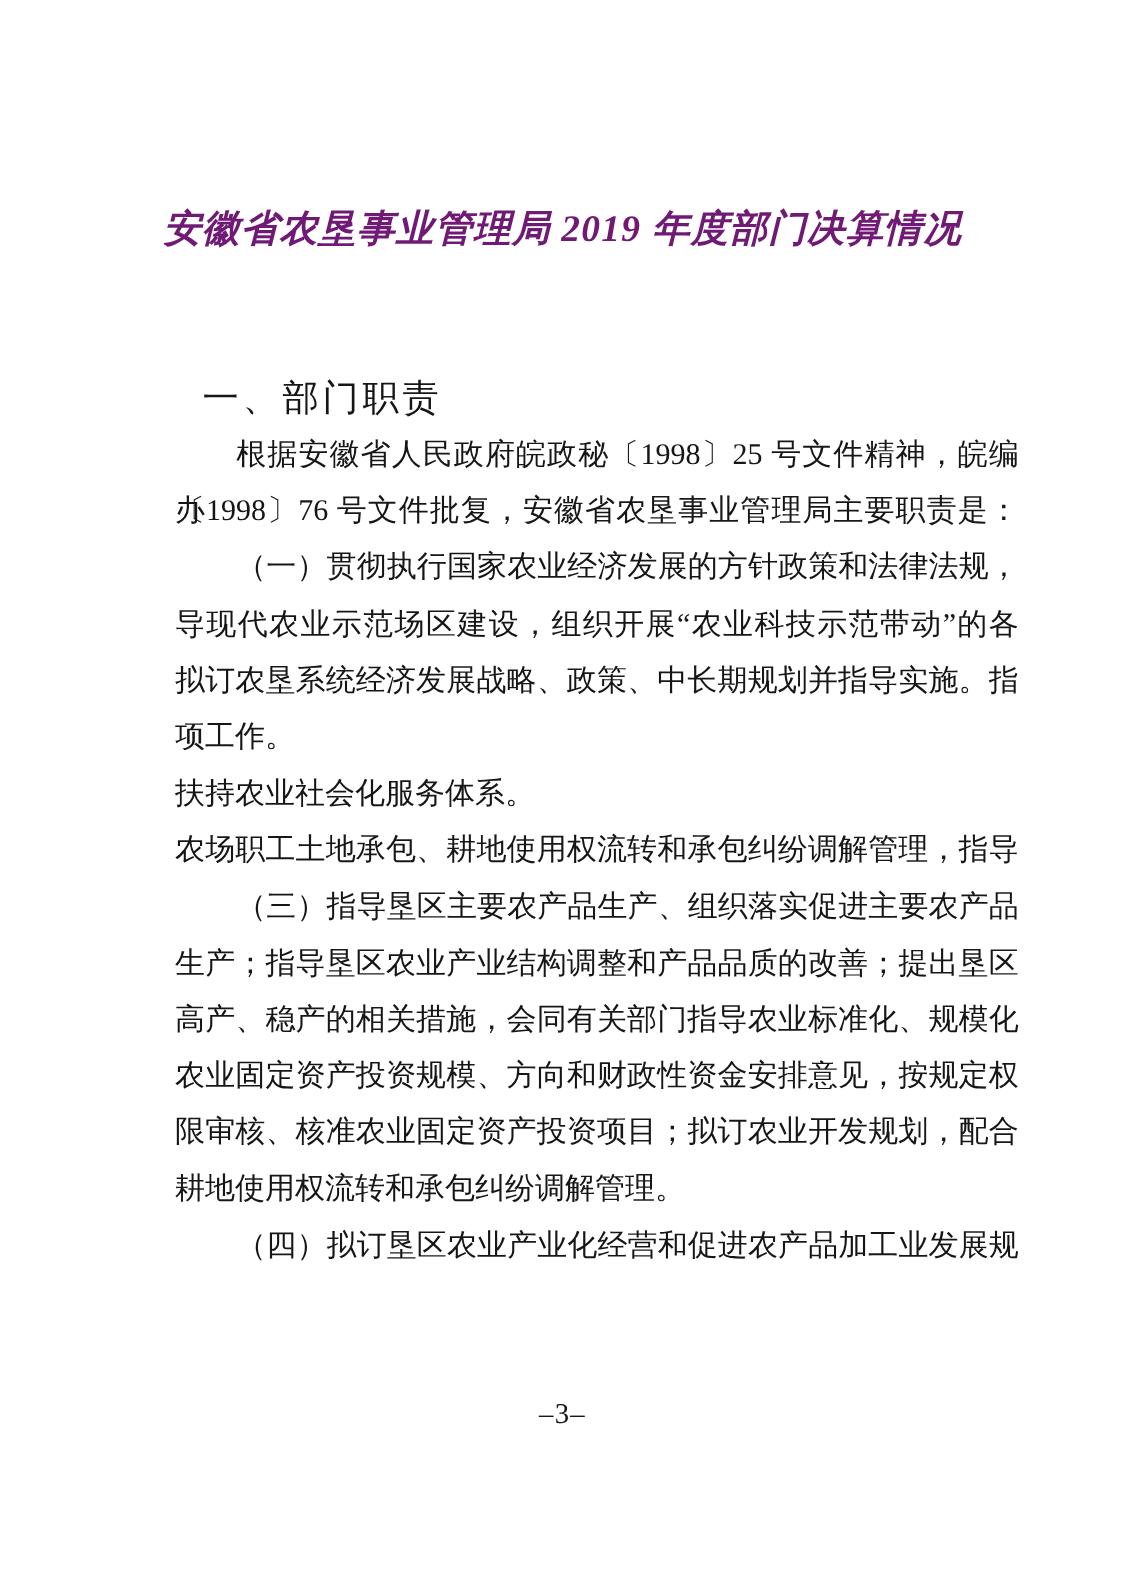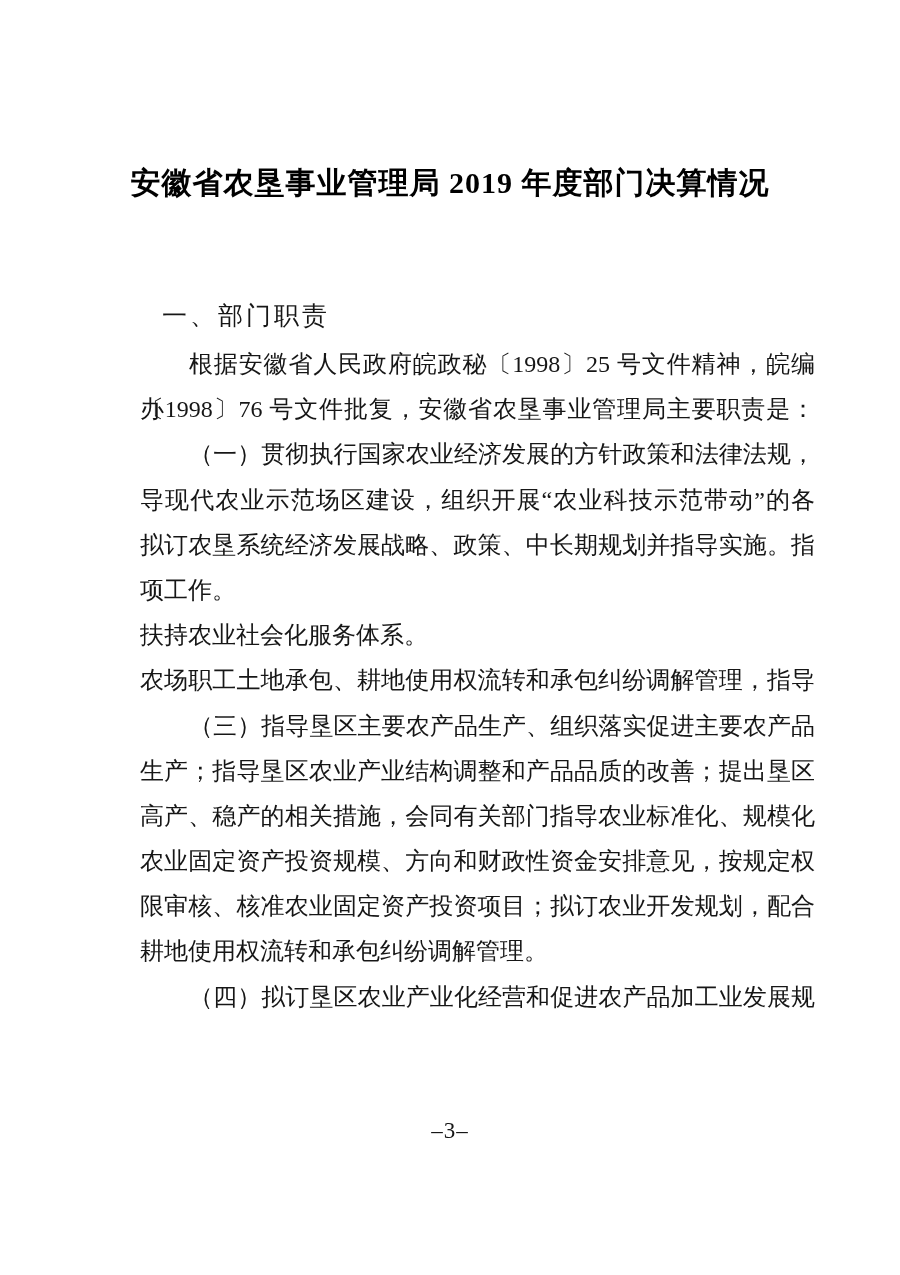--- a/index.html
+++ b/index.html
@@ -18,31 +18,32 @@
   }
   .doc-title {
     position: absolute;
     top: 163px;
     left: 0;
     right: 0;
     text-align: center;
     font-size: 30px;
     font-weight: bold;
     letter-spacing: 1px;
-    color: #000000;
+    color: #701a75;
     white-space: nowrap;
+    font-style: italic;
   }
   .section-heading {
     position: absolute;
     top: 299px;
     left: 113px;
     width: 675px;
     padding-left: 49px;
     box-sizing: border-box;
-    font-size: 25px;
+    font-size: 29px;
     letter-spacing: 3px;
     color: #161616;
   }
   .doc-body {
     position: absolute;
     top: 342px;
     left: 113px;
     width: 675px;
     font-size: 24px;
     color: #161616;

